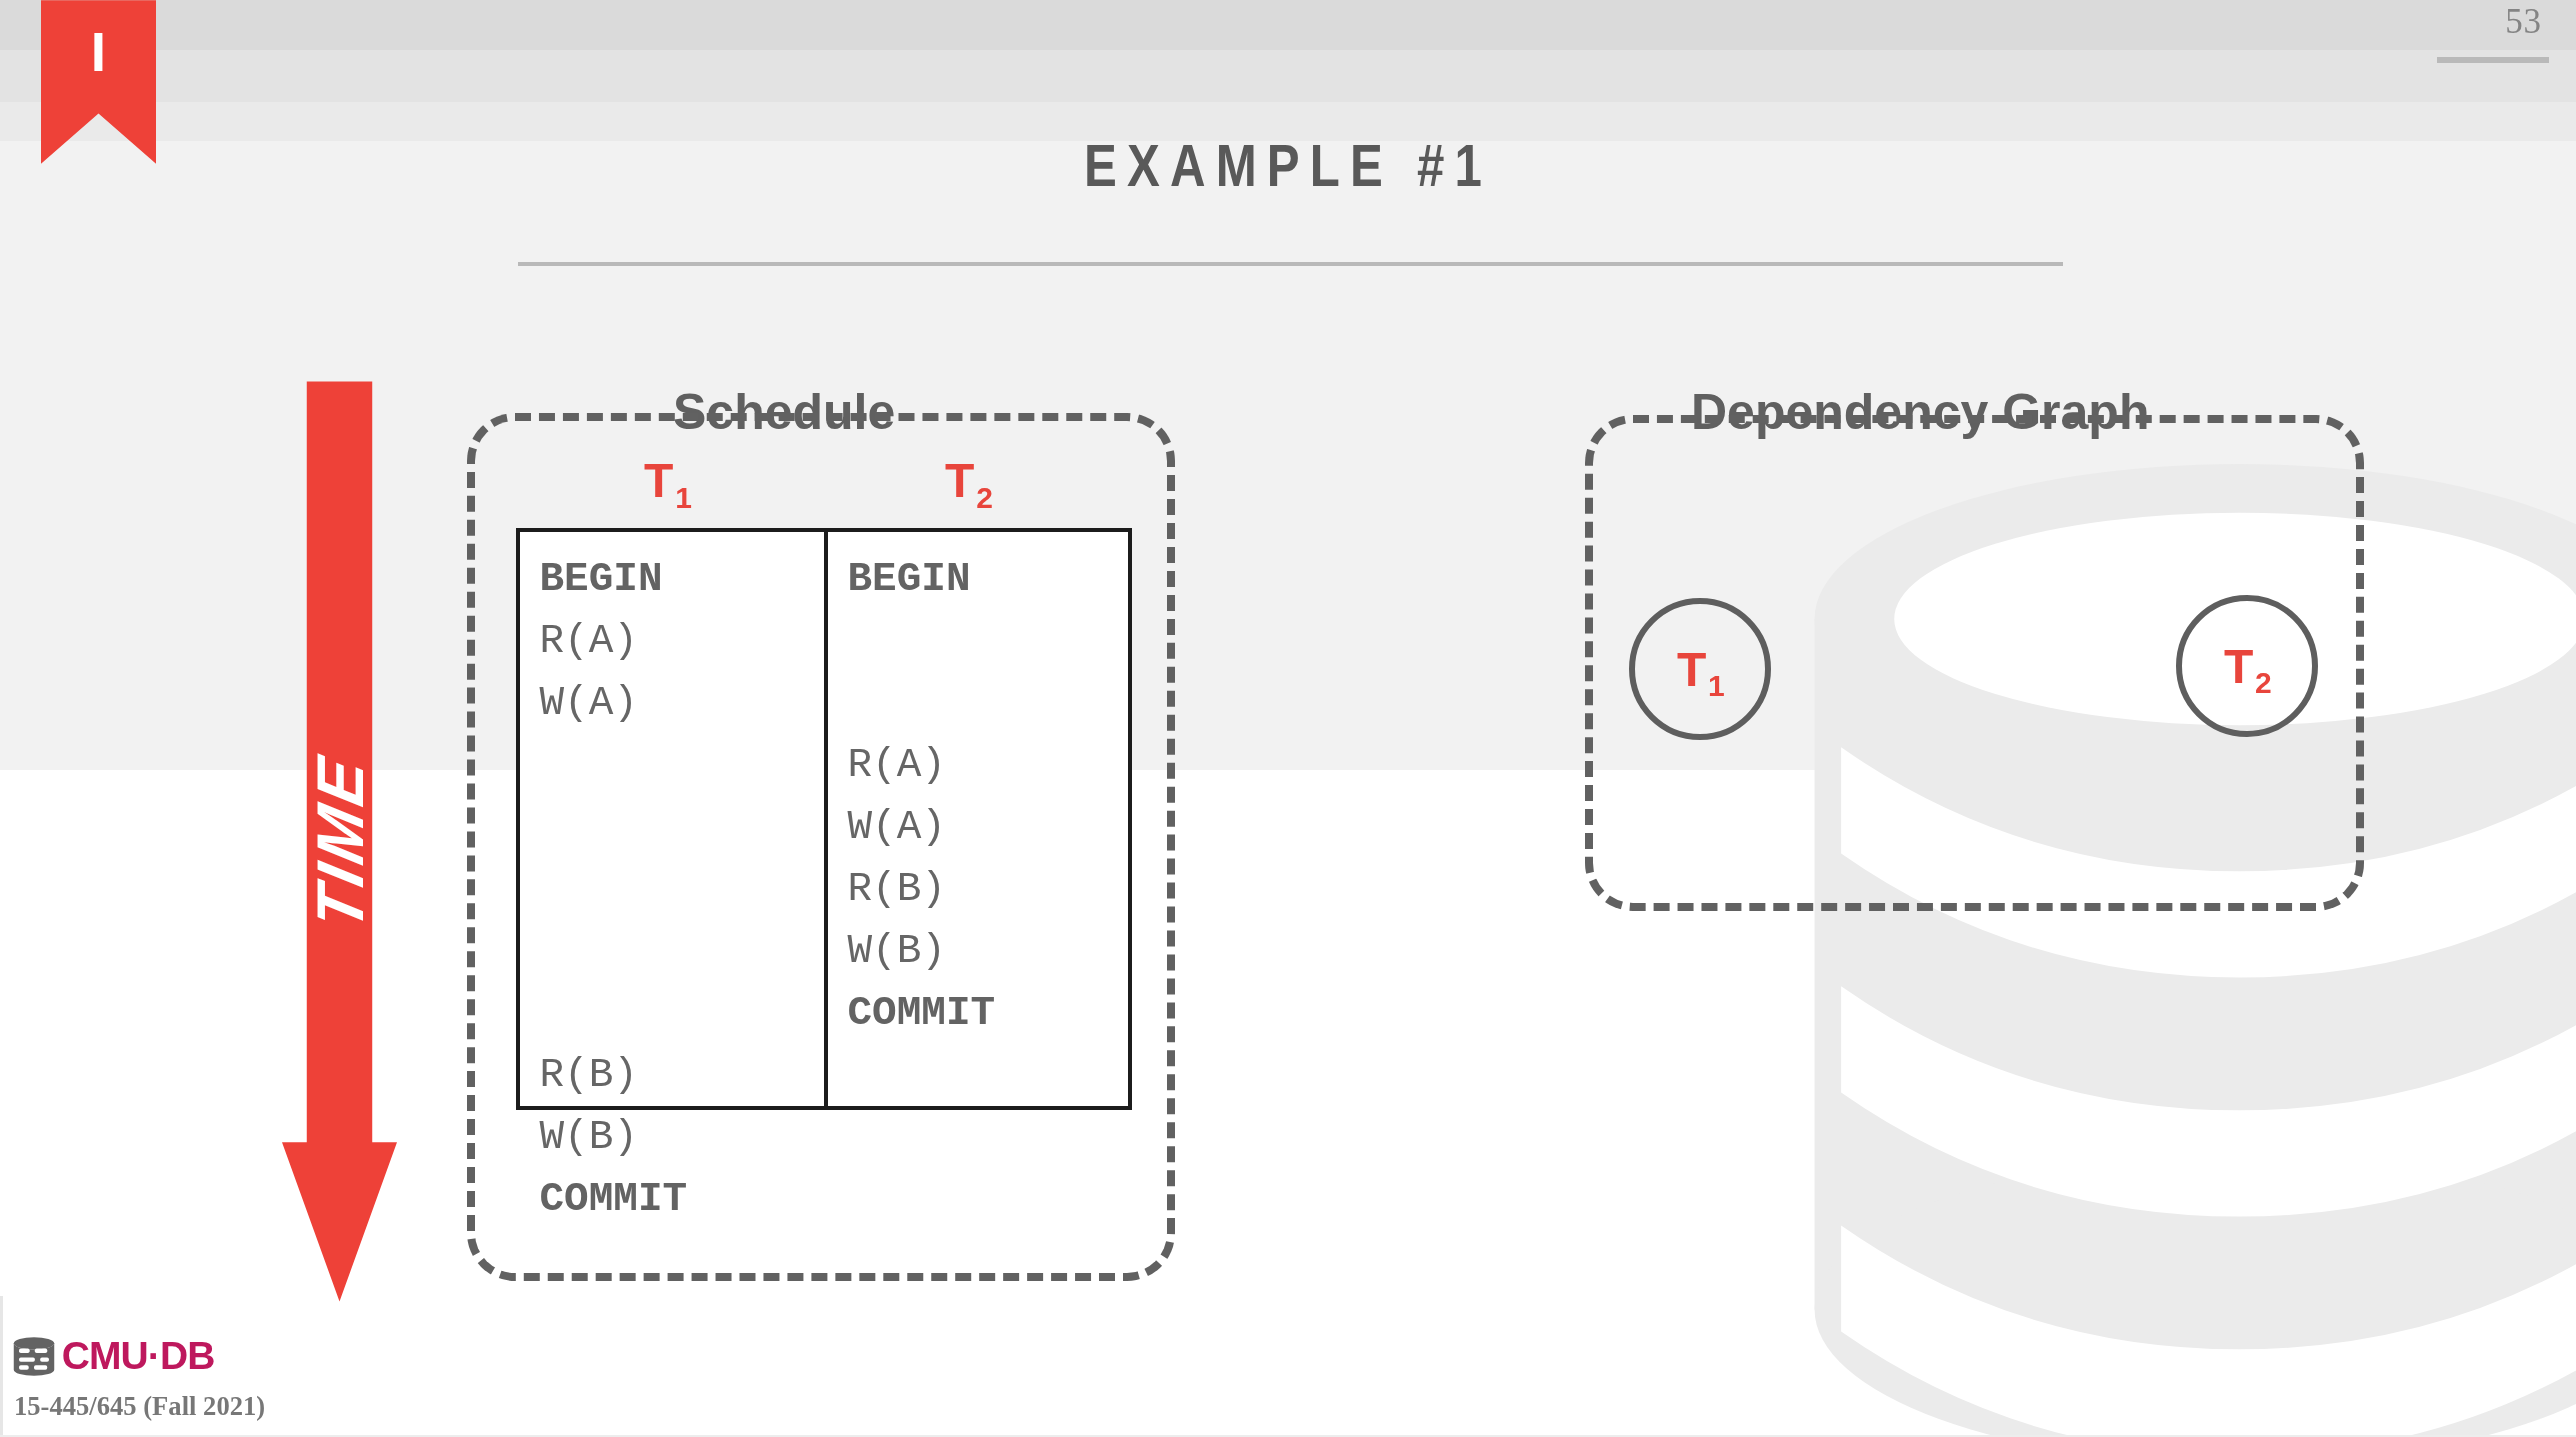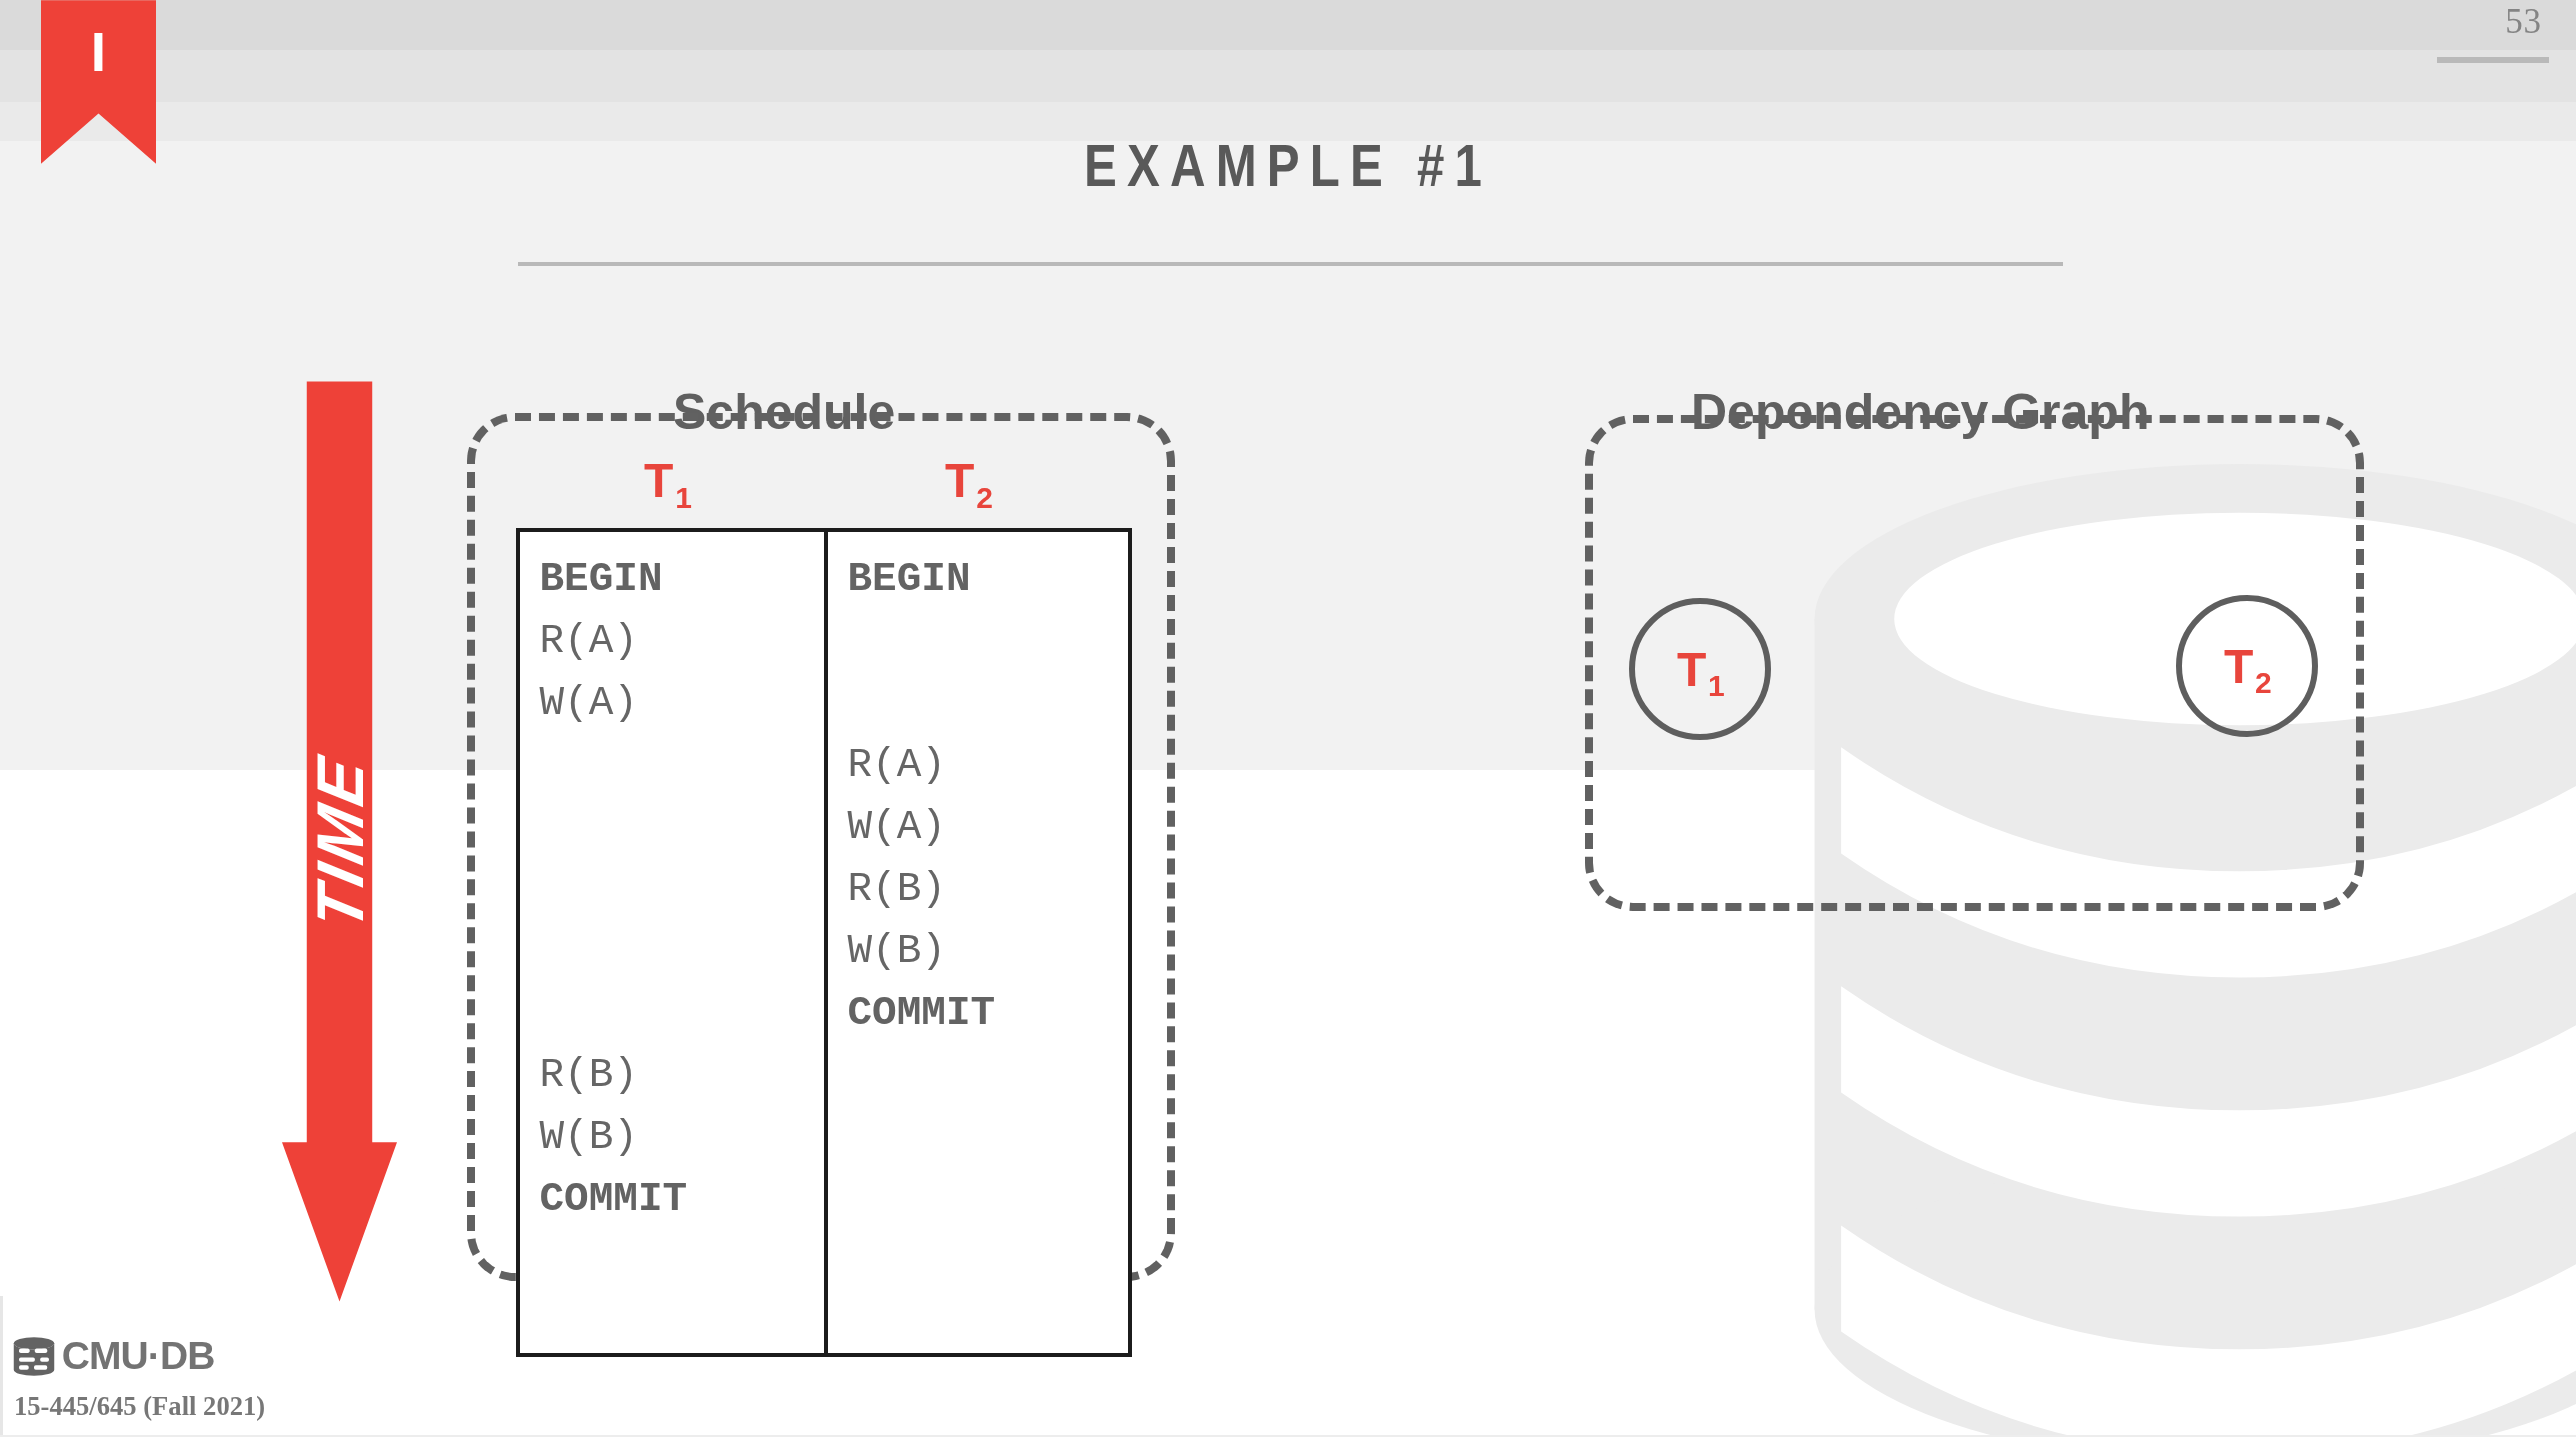--- a/index.html
+++ b/index.html
@@ -169,21 +169,21 @@
   }
   .txn-label-1 { left: 644px;  top: 453px; }
   .txn-label-2 { left: 945px; top: 453px; }
 
   
   .sched-table {
     position: absolute;
     left: 516px;
     top: 528px;
     width: 616px;
-    height: 829px;
+    height: 582px;
     border: 4.4px solid #1c1c1c;
     box-sizing: border-box;
     background: #ffffff;
     display: flex;
   }
   .sched-col {
     flex: 1 1 50%;
     box-sizing: border-box;
     padding: 16px 0 0 19.5px;
     font-family: "Liberation Mono", monospace;
@@ -232,21 +232,21 @@
     left: 12.4px;
     bottom: 60px;
     display: flex;
     align-items: center;
     gap: 5.3px;
   }
   .footer-logo-text {
     font-family: "Liberation Sans", sans-serif;
     font-weight: bold;
     font-size: 39px;
-    color: #737373;
+    color: #be185d;
     letter-spacing: -0.9px;
   }
   .footer-course {
     position: absolute;
     left: 14px;
     bottom: 16px;
     font-family: "Liberation Serif", serif;
     font-weight: bold;
     font-size: 26.6px;
     color: #777777;

